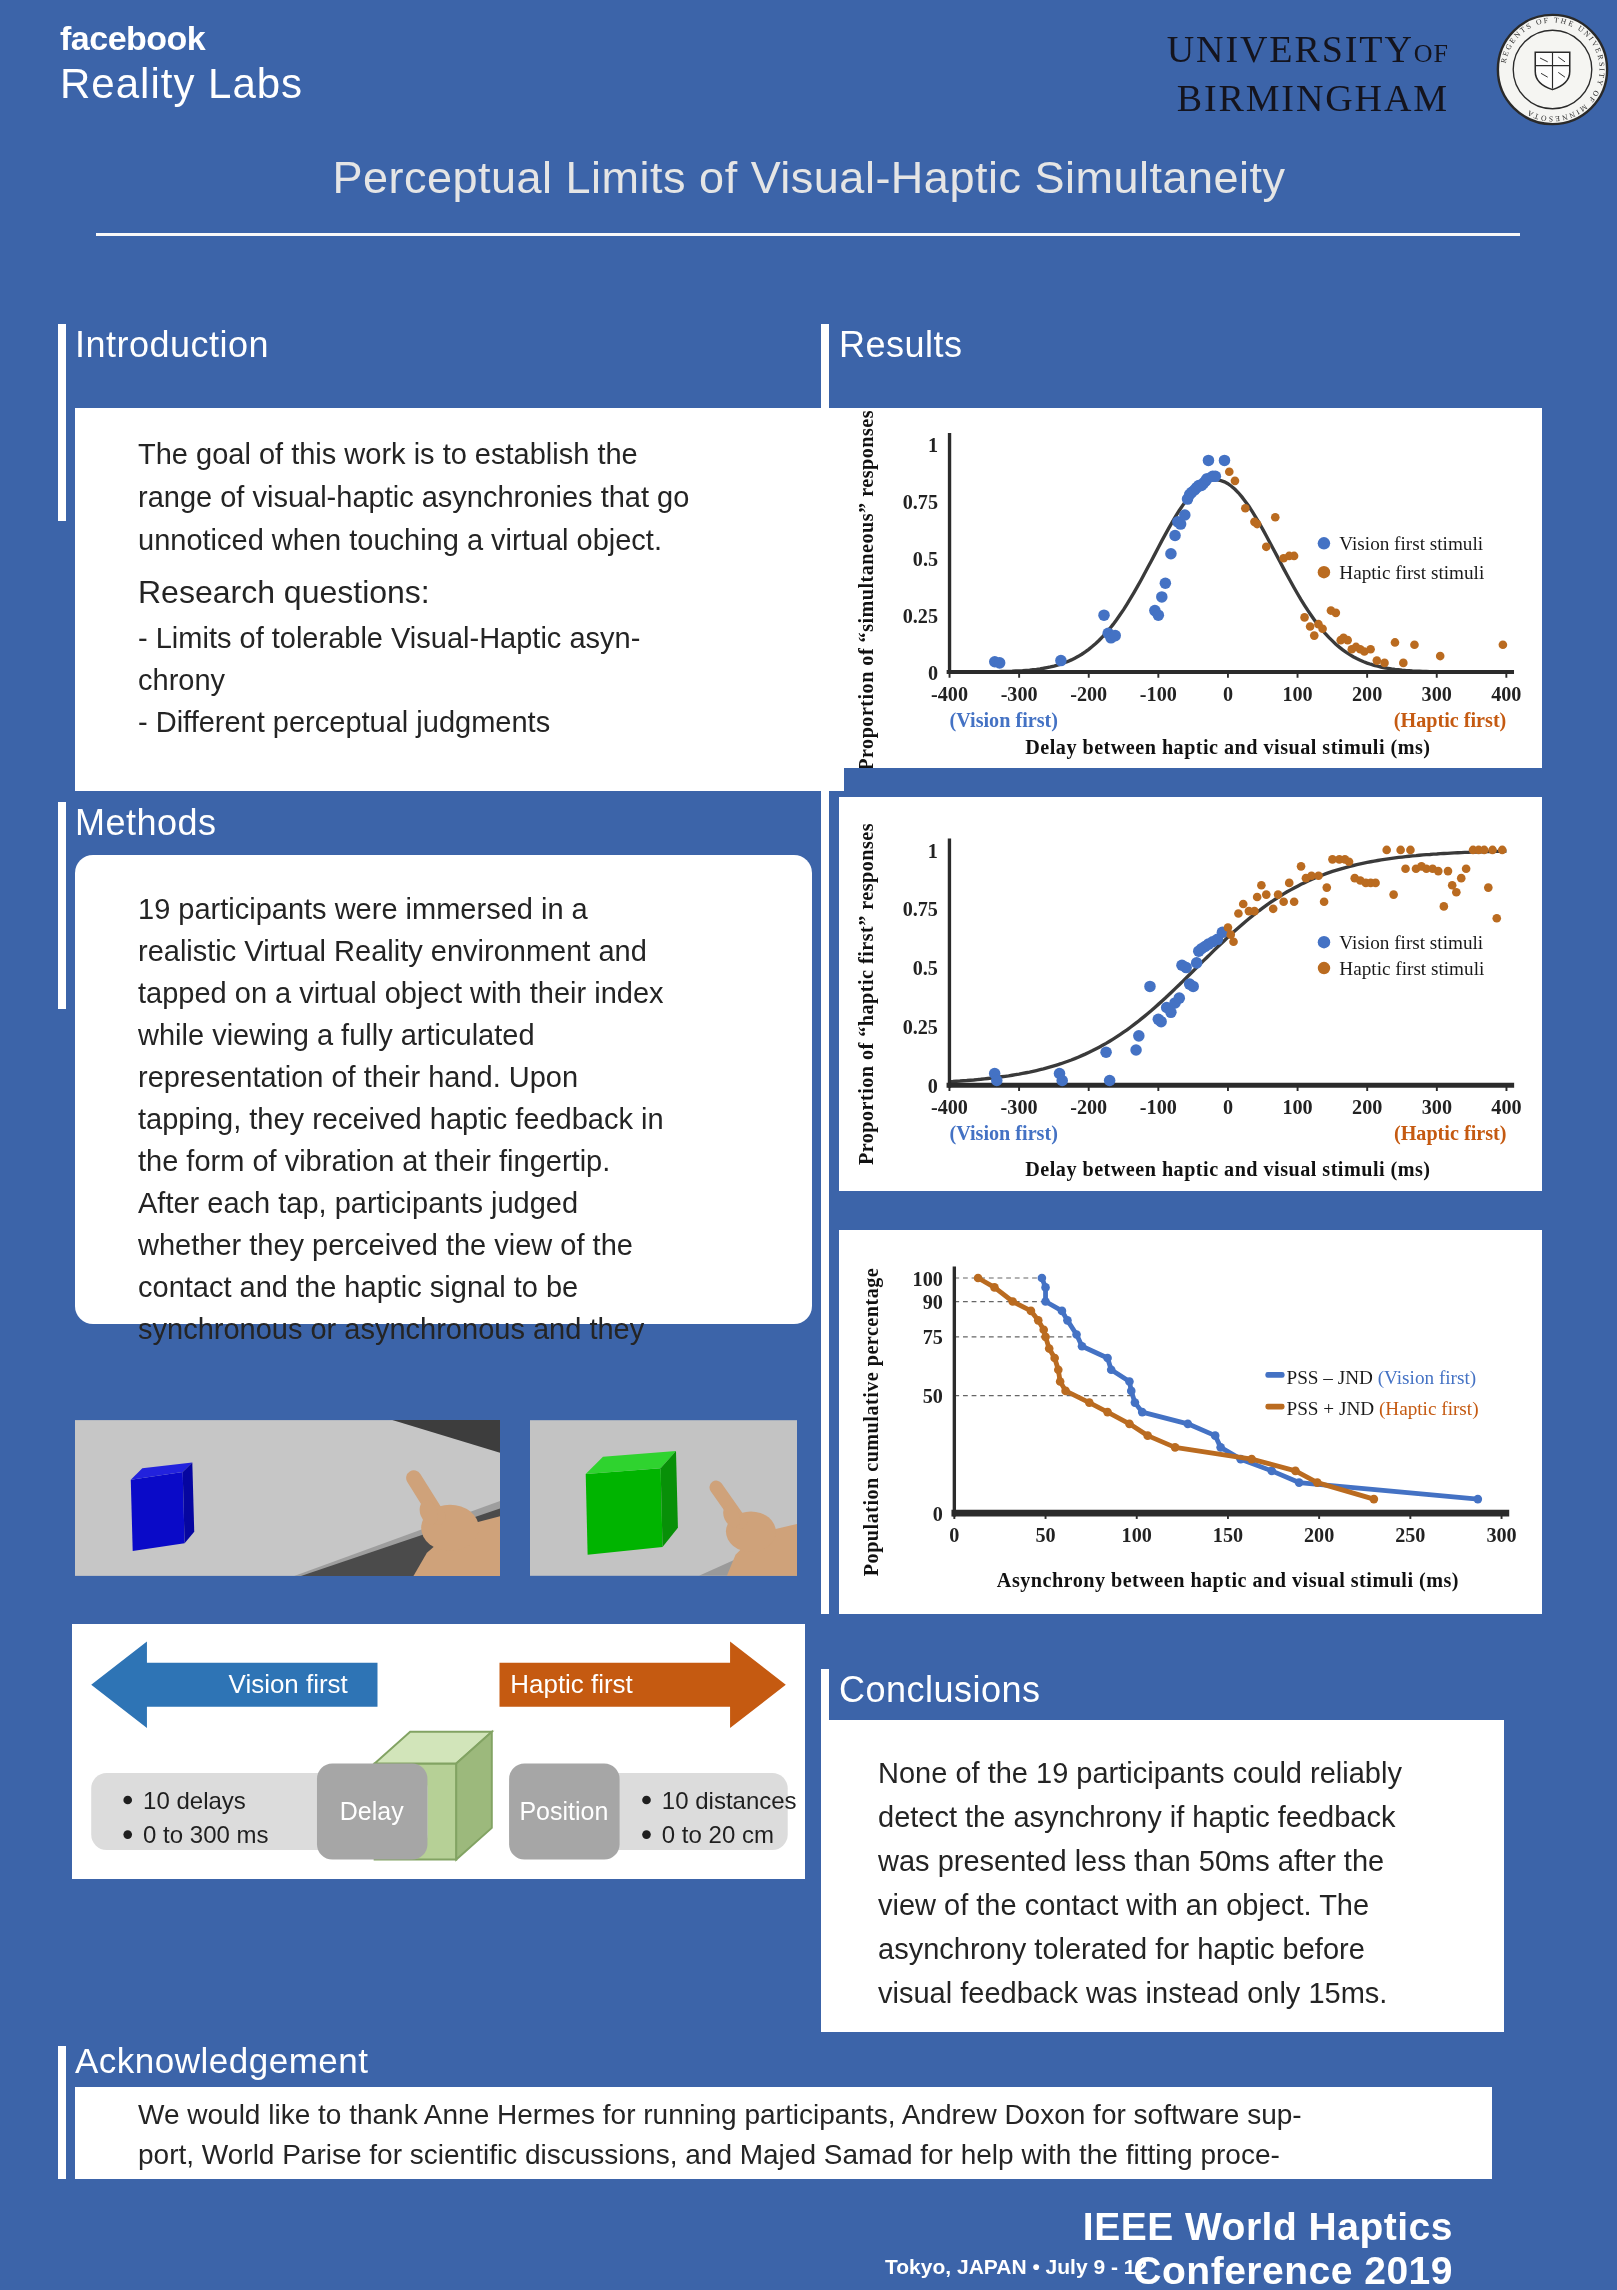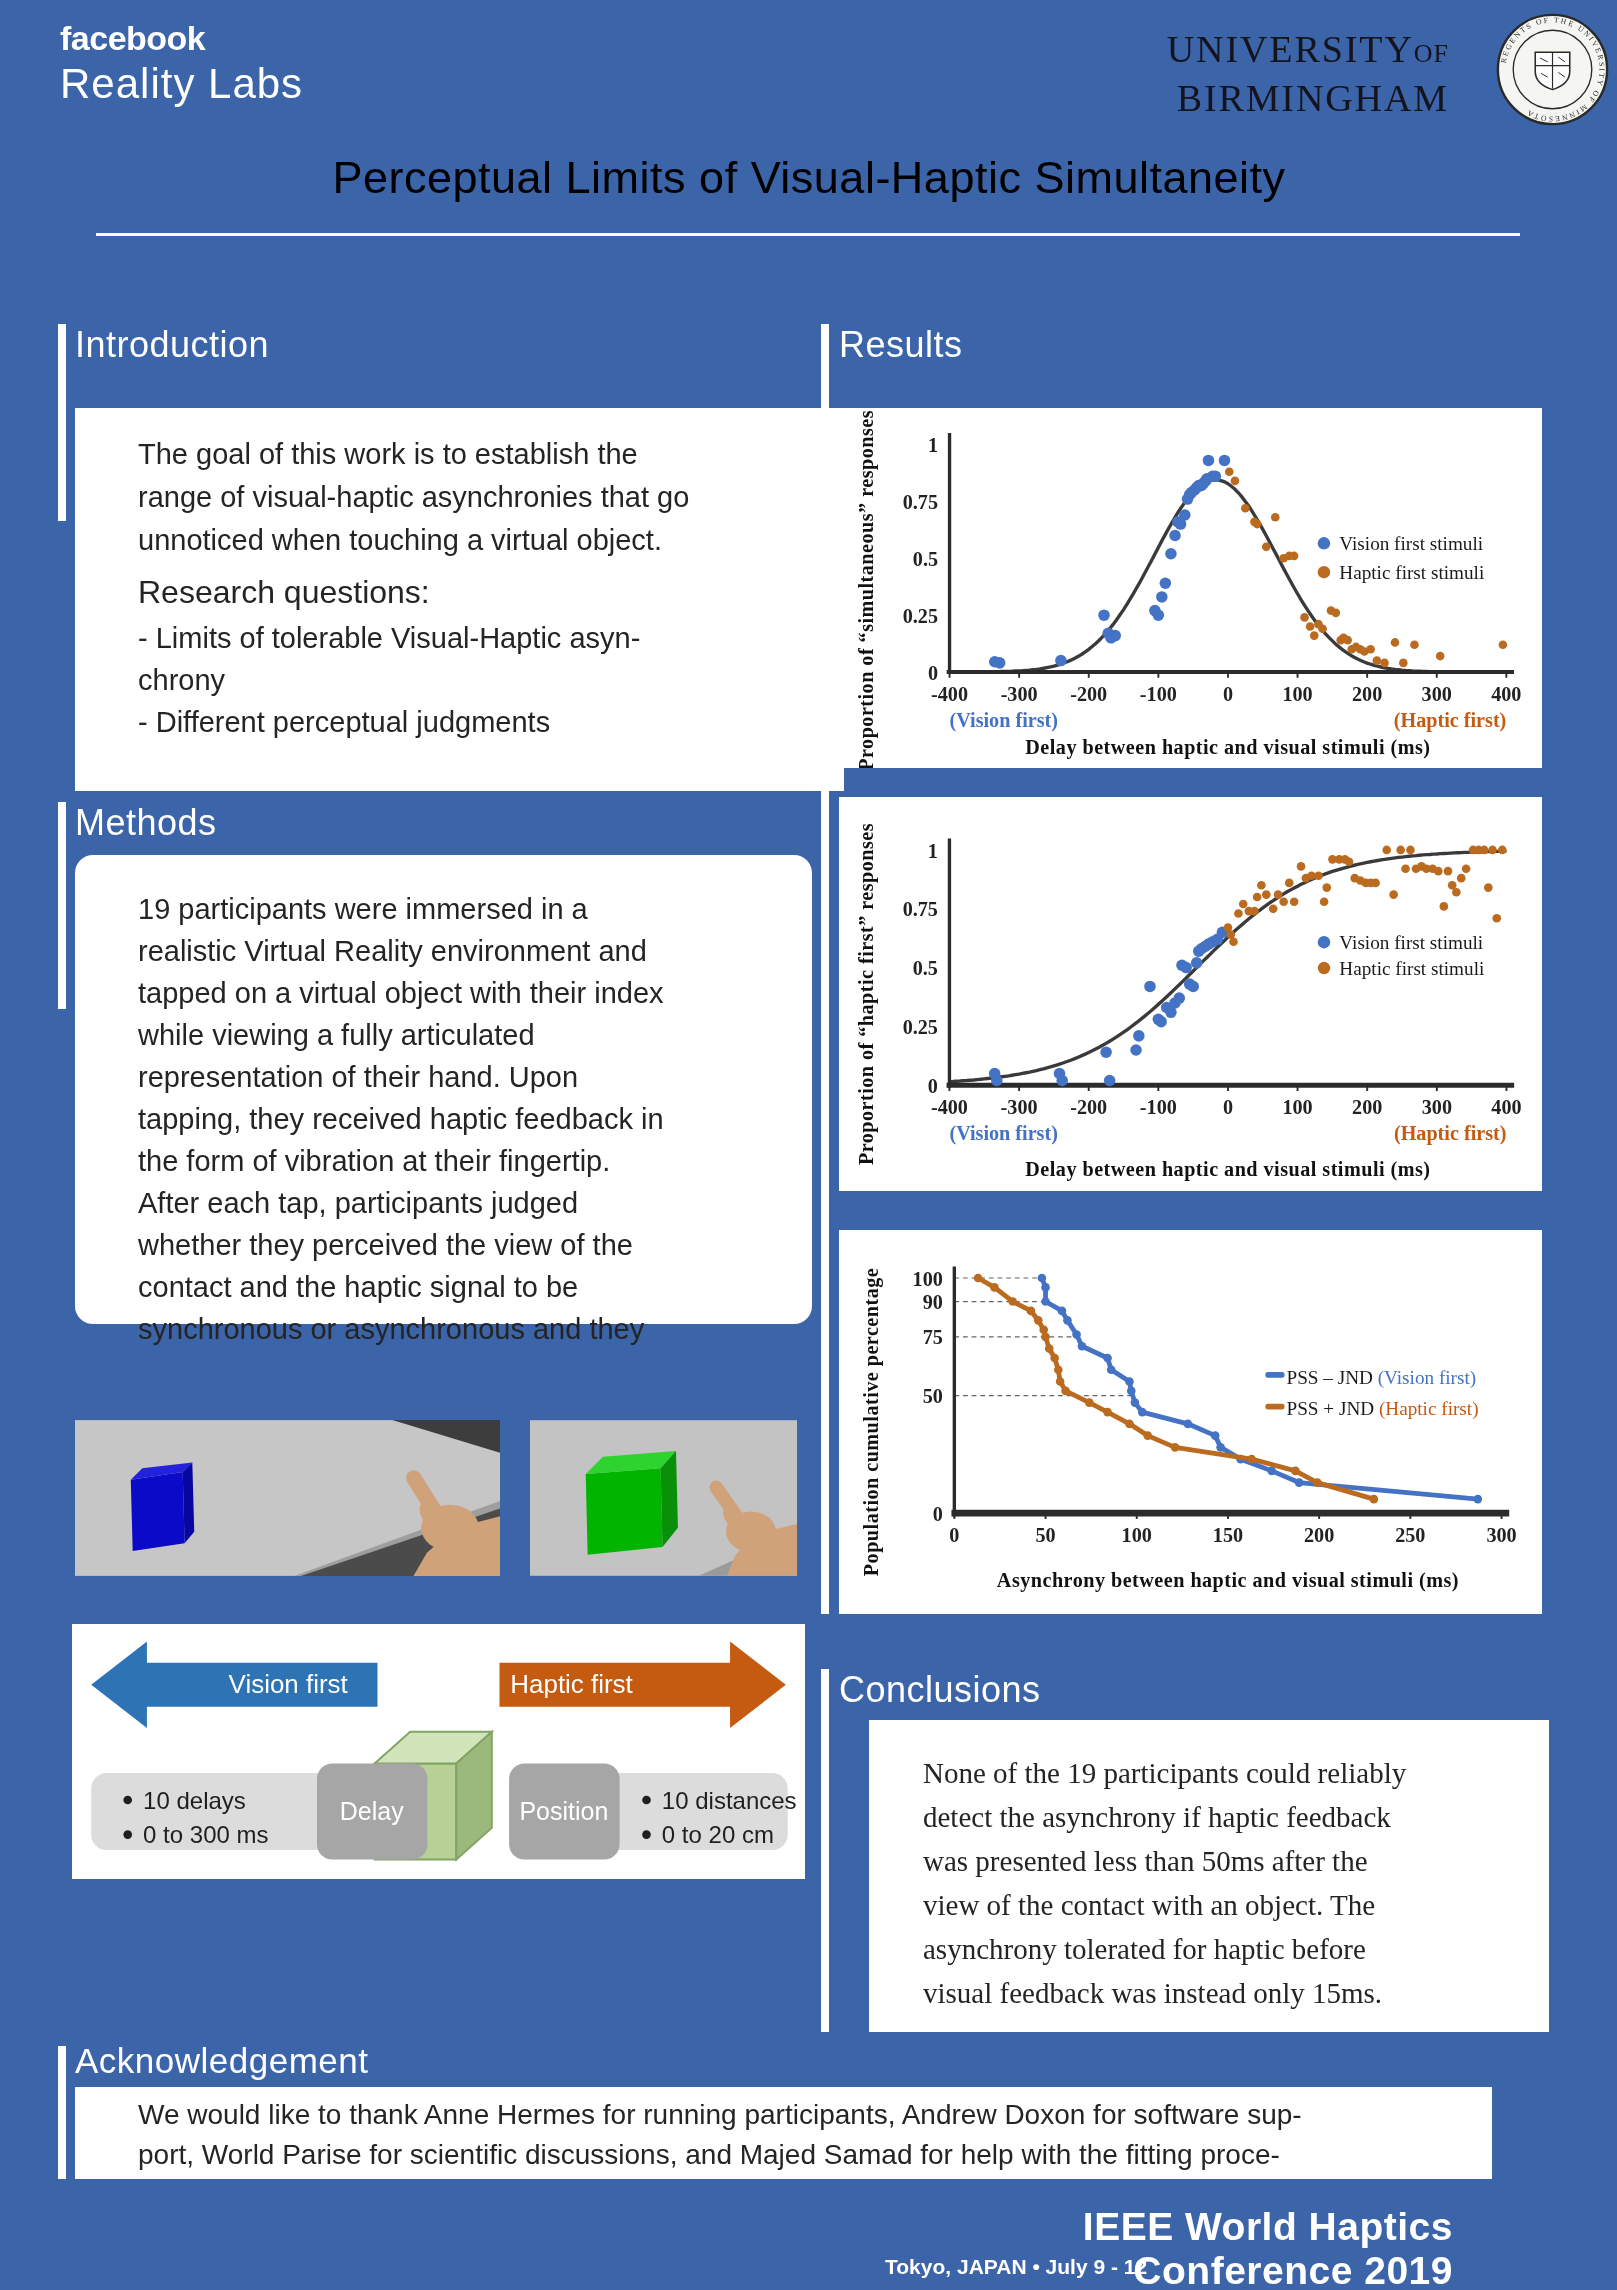--- a/index.html
+++ b/index.html
@@ -7,21 +7,21 @@
   .poster{position:relative;width:1618px;height:2290px;background:#3C64A9;overflow:hidden;}
   .abs{position:absolute;}
   .panel{position:absolute;background:#ffffff;}
   .bar{position:absolute;background:#ffffff;width:7.7px;}
   .sec-title{position:absolute;color:#ffffff;font-size:36px;font-weight:400;letter-spacing:0.5px;}
   .brand1{position:absolute;left:60px;top:19px;color:#fff;font-size:34px;font-weight:700;letter-spacing:-0.5px;}
   .brand2{position:absolute;left:60px;top:60px;color:#fff;font-size:42px;font-weight:400;letter-spacing:1px;}
   .univ{position:absolute;left:1038px;top:27px;width:411px;text-align:right;color:#14141e;
         font-family:"Liberation Serif",serif;font-size:38px;line-height:45px;letter-spacing:1.9px;font-weight:400;}
   .univ .of{font-size:26px;letter-spacing:1px;}
-  .main-title{position:absolute;left:0;top:152px;width:100%;text-align:center;color:#000000;
+  .main-title{position:absolute;left:0;top:152px;width:100%;text-align:center;color:#e5e5e5;
         font-size:45px;font-weight:400;letter-spacing:0.5px;}
   .rule{position:absolute;left:96px;top:233px;width:1424px;height:2.9px;background:#f8f8f8;}
   .authors{position:absolute;left:0;top:252px;width:100%;text-align:center;color:#fff;font-size:27px;font-weight:400;}
   .bodytext{color:#242424;white-space:pre-line;}
   .intro-par{font-size:29px;line-height:43px;}
   .intro-sub{font-size:32px;line-height:46px;margin:3.8px 0 0 0;}
   .intro-items{font-size:29px;line-height:42px;}
   .methods-body{font-size:29px;line-height:42px;}
   .concl-body{font-size:29px;line-height:44px;}
   .ack-body{font-size:28px;line-height:40px;}
@@ -455,21 +455,21 @@
         <text x="466" y="160" class="cleg"><tspan fill="#1a1a1a">PSS – JND </tspan><tspan fill="#4472C4">(Vision first)</tspan></text>
         <rect x="444" y="181" width="20" height="6" rx="2.5" fill="#BA6B20"></rect>
         <text x="466" y="193" class="cleg"><tspan fill="#1a1a1a">PSS + JND </tspan><tspan fill="#C55A11">(Haptic first)</tspan></text>
         <text transform="translate(40,200) rotate(-90)" text-anchor="middle" class="caxis">Population cumulative percentage</text>
         <text x="405" y="372" text-anchor="middle" class="caxis">Asynchrony between haptic and visual stimuli (ms)</text>
       </svg>
   </div>
 
   <div class="bar" style="left:821px;top:1669px;height:363px;"></div>
   <div class="sec-title" style="left:839px;top:1669px;">Conclusions</div>
-  <div class="panel" style="left:869px;top:1720px;width:680px;height:312px;font-family:Liberation Serif, serif;">
+  <div class="panel" style="left:824px;top:1720px;width:680px;height:312px;">
     <div class="abs bodytext concl-body" style="left:54px;top:31px;width:615px;">None of the 19 participants could reliably
 detect the asynchrony if haptic feedback
 was presented less than 50ms after the
 view of the contact with an object. The
 asynchrony tolerated for haptic before
 visual feedback was instead only 15ms.</div>
   </div>
 
   <div class="bar" style="left:58px;top:2046px;height:133px;"></div>
   <div class="sec-title" style="left:75px;top:2041px;font-size:35px;text-align:right;">Acknowledgement</div>

